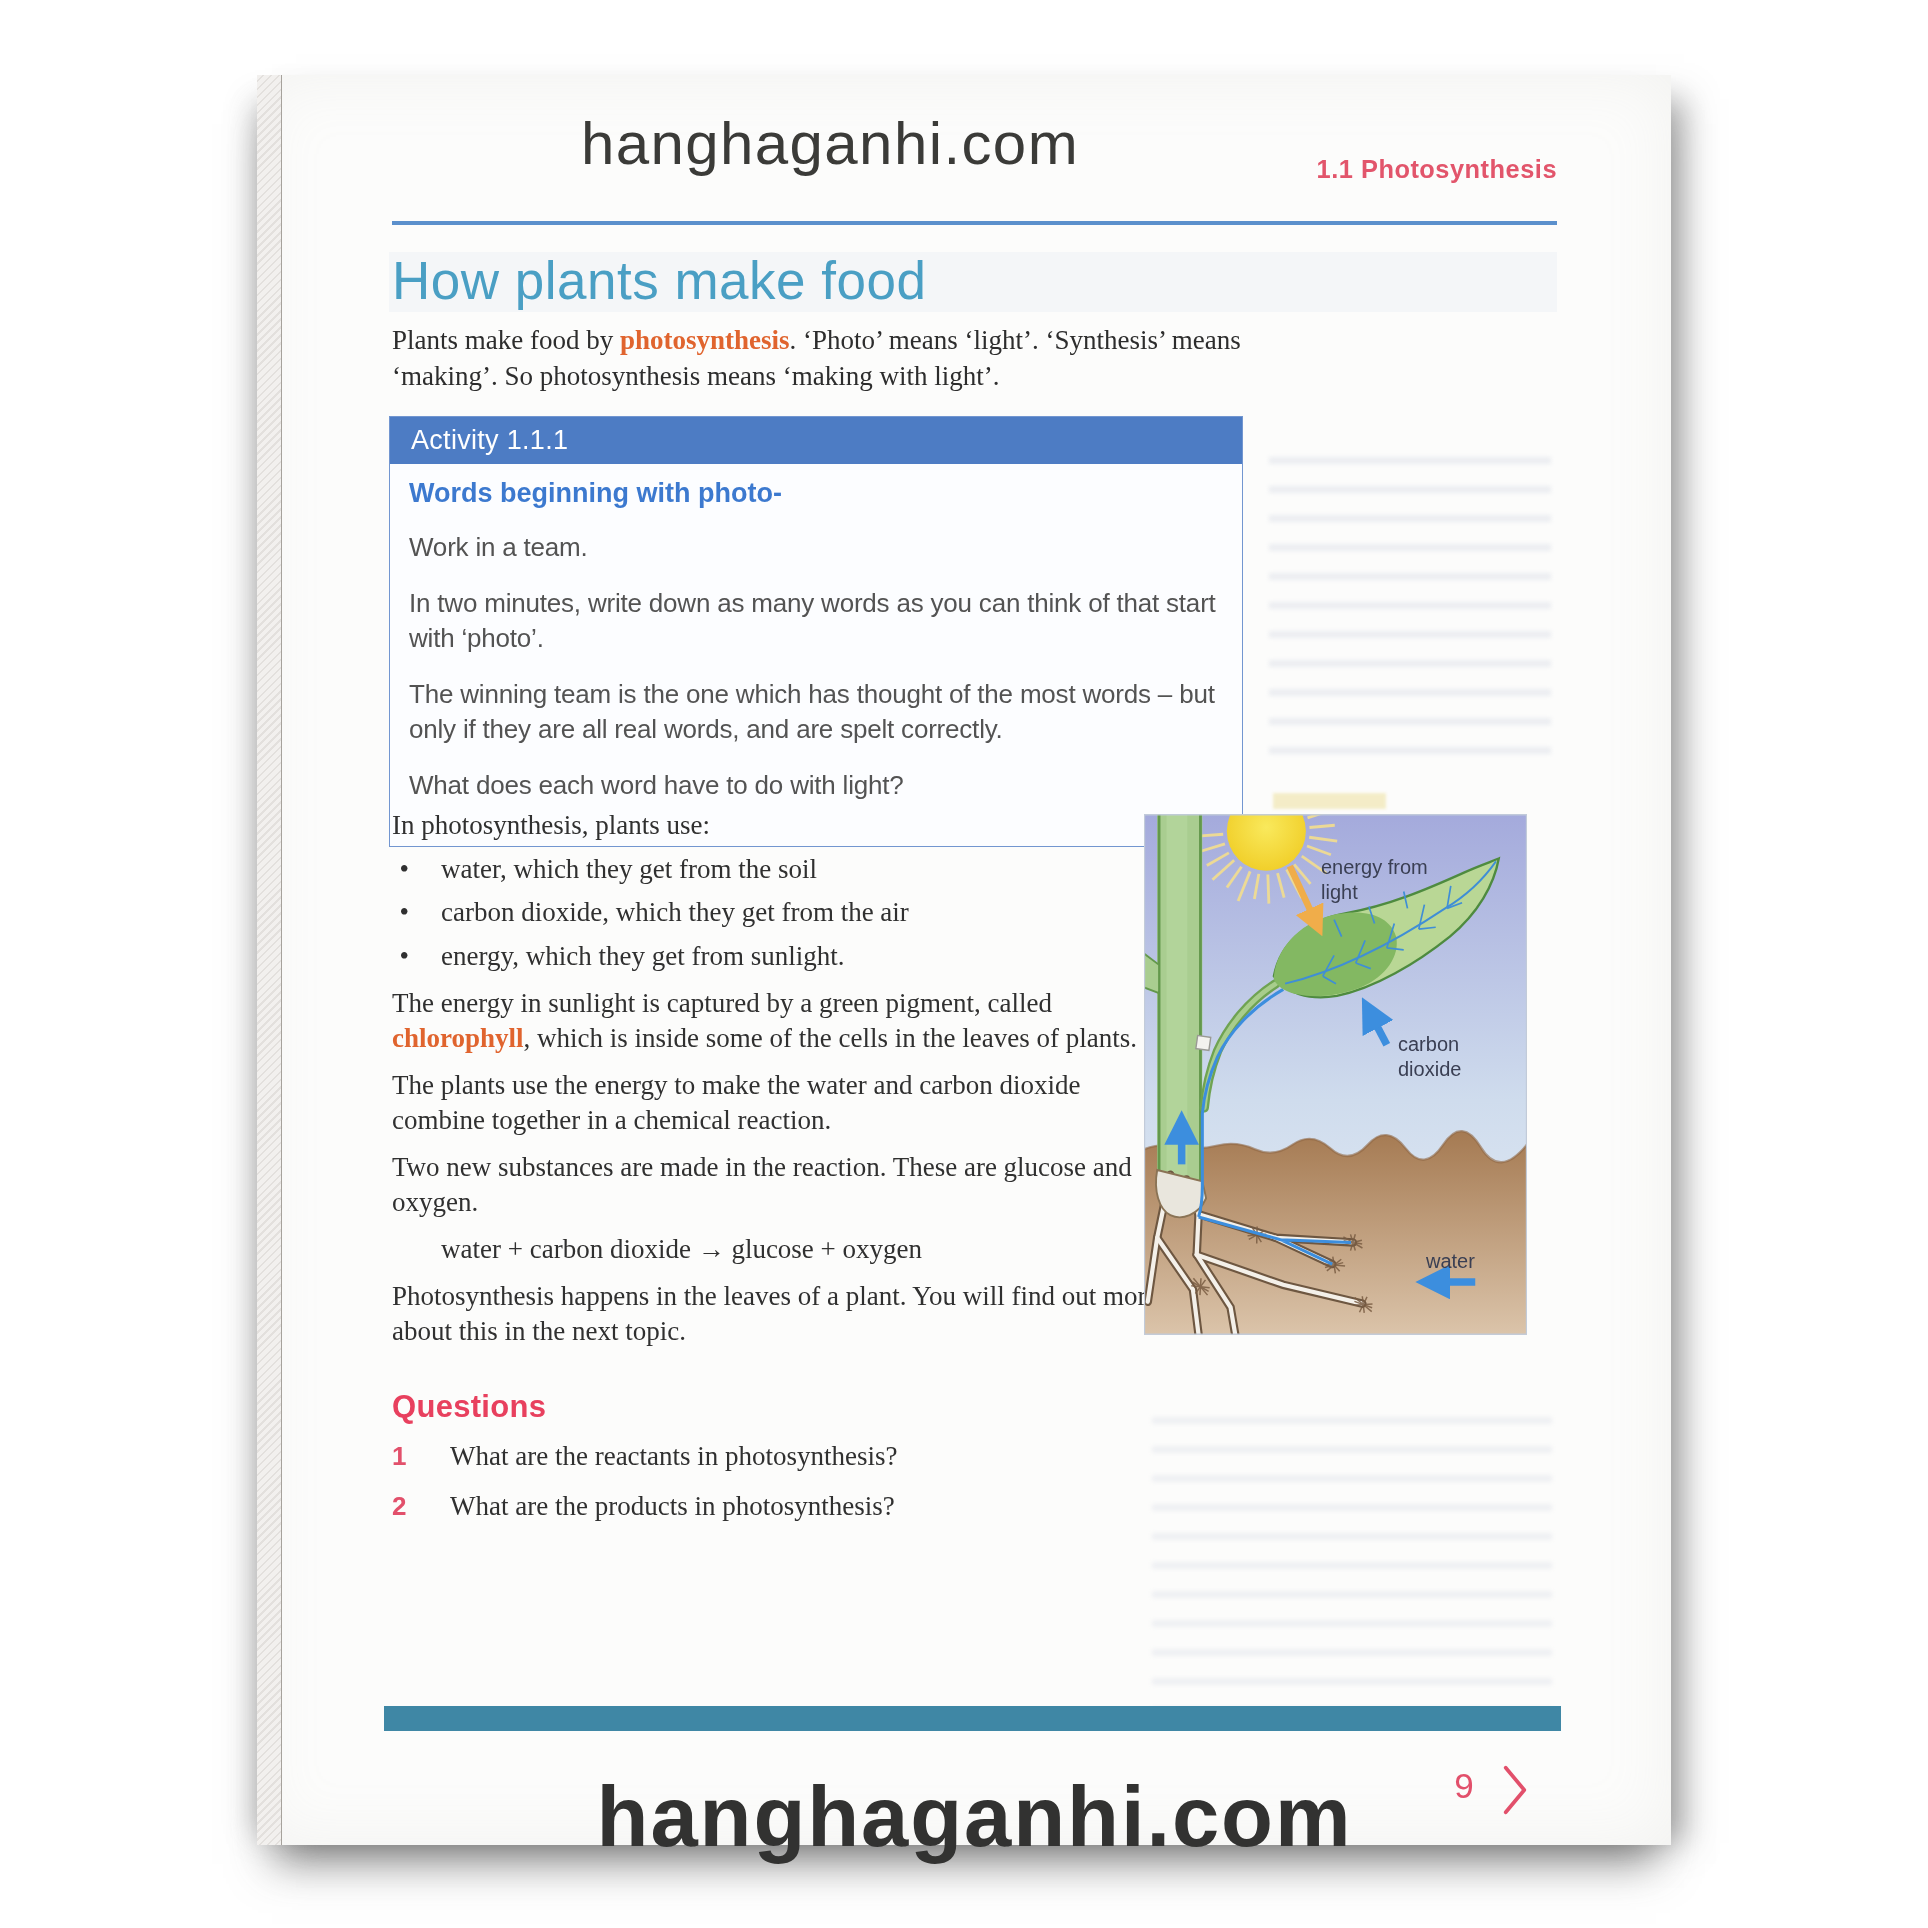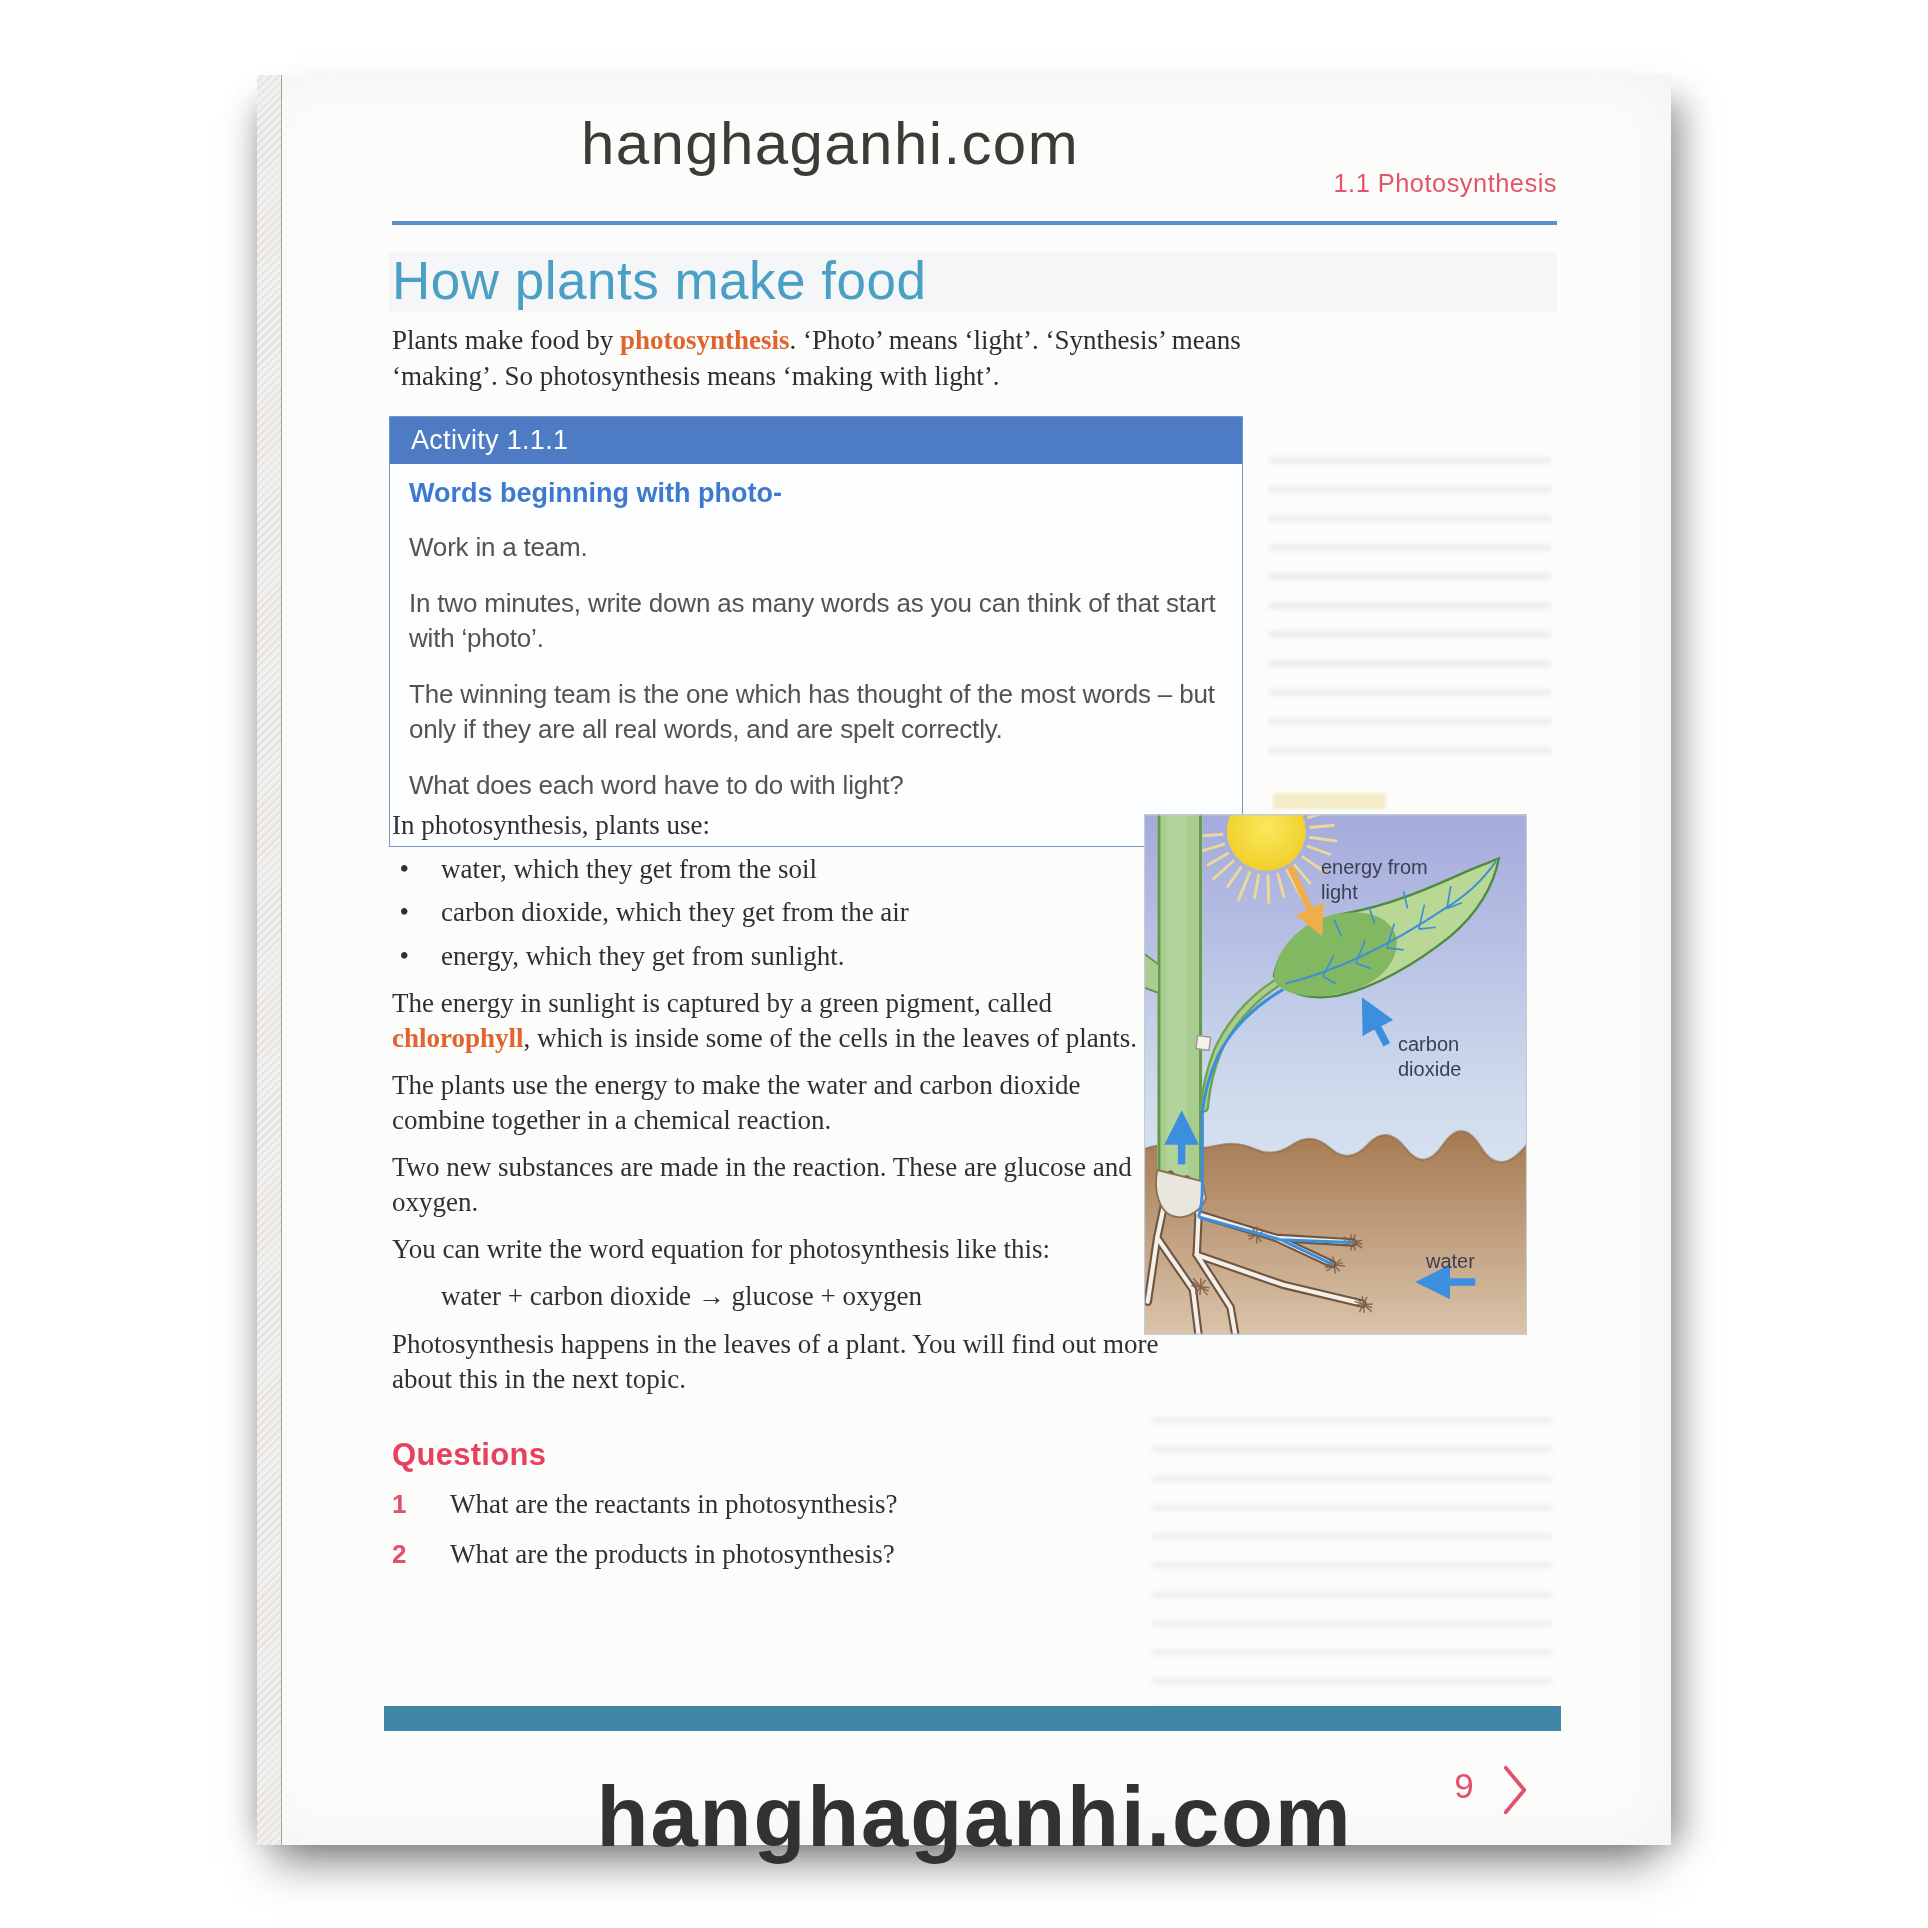--- a/index.html
+++ b/index.html
@@ -35,22 +35,22 @@
     left:135px; top:34px; width:876px; text-align:center;
     font-size:60px; font-weight:400; letter-spacing:1.4px; color:#3b3b38;
   }
   .wm-bottom {
     left:135px; top:1693px; width:1165px; text-align:center;
     font-size:85px; font-weight:700; letter-spacing:1.9px; color:#323231;
   }
 
   
   .section-label {
-    left:135px; top:94px; width:1165px; text-align:right;
-    font-size:25.4px; font-weight:400; color:#e2556b; letter-spacing:0.5px;
+    left:135px; top:80px; width:1165px; text-align:right;
+    font-size:25.4px; font-weight:700; color:#e2556b; letter-spacing:0.5px;
   }
   .header-rule {
     left:135px; top:146px; width:1165px; height:3.8px; background:#5b90cc;
   }
 
   
   .title-band { left:132px; top:177px; width:1168px; height:60px; background:#edf0f6; opacity:.55; }
   .page-title {
     left:135px; top:175px; width:942px;
     font-size:53px; font-weight:400; color:#4a9fc4; letter-spacing:0.5px;
@@ -181,21 +181,20 @@
       <li>
         <span class="dot">•</span>
         <span>energy, which they get from sunlight.</span>
       </li>
     </ul>
     <p>
       <span>The energy in sunlight is captured by a green pigment, called </span><span class="kw">chlorophyll</span><span>, which is inside some of the cells in the leaves of plants.</span>
     </p>
     <p>The plants use the energy to make the water and carbon dioxide combine together in a chemical reaction.</p>
     <p>Two new substances are made in the reaction. These are glucose and oxygen.</p>
-    <p>You can write the word equation for photosynthesis like this:</p>
     <p class="equation">water + carbon dioxide → glucose + oxygen</p>
     <p>Photosynthesis happens in the leaves of a plant. You will find out more about this in the next topic.</p>
 
     <p class="q-heading">Questions</p>
     <div class="q-row">
       <span class="q-num">1</span>
       <span>What are the reactants in photosynthesis?</span>
     </div>
     <div class="q-row">
       <span class="q-num">2</span>

